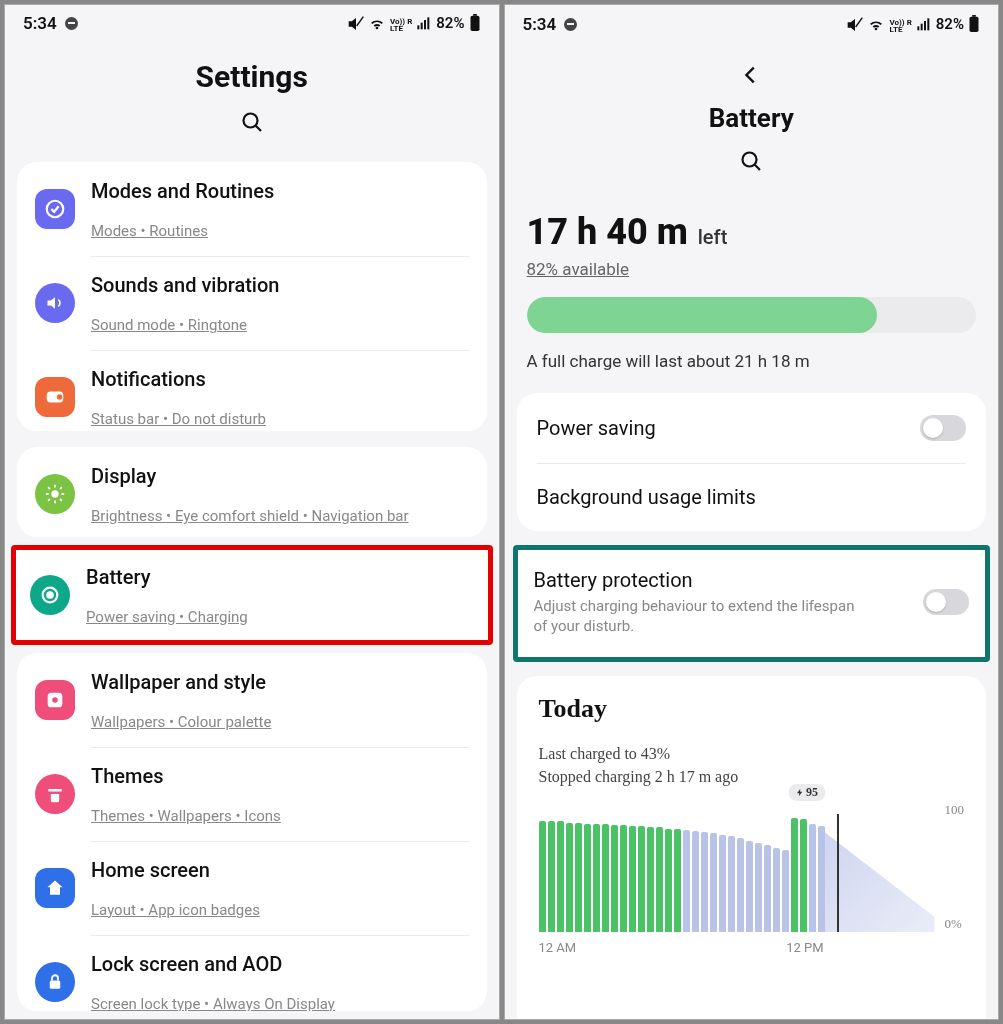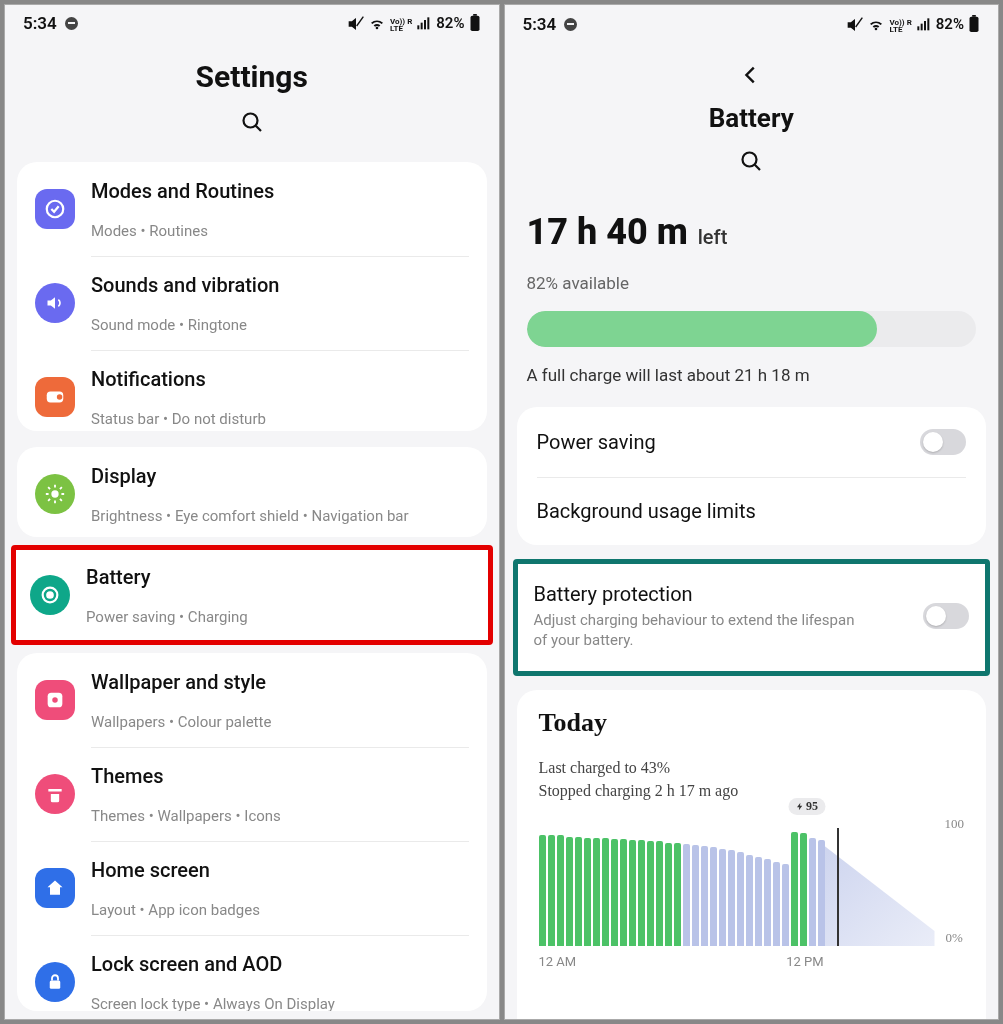--- a/index.html
+++ b/index.html
@@ -81,35 +81,35 @@
   .icon-circle {
     width: 40px; height: 40px;
     border-radius: 12px;
     display: flex; align-items: center; justify-content: center;
     flex-shrink: 0;
     color: #fff;
   }
   .icon-circle.round { border-radius: 50%; }
   .row-text { flex: 1; min-width: 0; }
   .row-title { font-size: 20px; font-weight: 500; color: #111; line-height: 1.3; }
-  .row-sub { font-size: 15px; color: #888; margin-top: 18px; }
+  .row-sub { font-size: 15px; color: #888; margin-top: 18px; text-decoration: underline; }
   .highlight {
     border: 5px solid #e30000;
     border-radius: 4px;
     margin: 0 6px;
   }
   .highlight .row { padding: 14px 14px; }
   .highlight .row::before { display:none; }
   
   .battery-summary { padding: 18px 22px 14px; }
   .time-left {
     font-size: 36px; font-weight: 800; color: #111; display: flex; align-items: baseline; gap: 10px;
   }
   .time-left-suffix { font-size: 20px; font-weight: 500; color: #333; }
-  .avail { font-size: 17px; color: #666; margin-top: 20px; }
+  .avail { font-size: 17px; color: #666; margin-top: 6px; text-decoration: underline; }
   .bar-track {
     width: 100%; height: 36px; background: #ebebed; border-radius: 20px; margin-top: 18px; overflow: hidden;
   }
   .bar-fill {
     height: 100%; background: #7ed492; border-radius: 20px; width: 78%;
   }
   .full-est { font-size: 17px; color: #333; margin-top: 18px; }
   .simple-row {
     display: flex; align-items: center; justify-content: space-between;
     padding: 22px 20px;
@@ -139,21 +139,21 @@
   .today { padding: 18px 22px 0; font-family: Liberation Serif, serif; }
   .today-title { font-size: 26px; font-weight: 600; color: #111; margin-bottom: 18px; }
   .today-info { font-size: 16px; color: #444; line-height: 1.45; margin-bottom: 14px;}
   .chart-wrap { display: flex; gap: 0; }
   .chart {
     flex: 1; height: 130px; position: relative; display: flex; align-items: flex-end; gap: 2px;
     padding-right: 4px;
   }
   .y-axis {
     display: flex; flex-direction: column; justify-content: space-between;
-    font-size: 13px; color: #888; height: 130px; padding-left: 6px; text-align: center;
+    font-size: 13px; color: #888; height: 130px; padding-left: 6px; text-align: left;
   }
   .chart .gbar { width: 7px; background: #4cc267; border-radius: 2px 2px 0 0; }
   .chart .lbar { width: 7px; background: #b9c3e8; border-radius: 2px 2px 0 0; }
   .chart .area {
     position: absolute; right: 4px; bottom: 0; width: 110px; height: 100px;
     background: linear-gradient(to bottom right, rgba(185,195,232,.7), rgba(185,195,232,.3));
     clip-path: polygon(0 0, 100% 85%, 100% 100%, 0 100%);
   }
   .chart .badge {
     position: absolute; top: -18px; right: 132px; transform: translateX(50%);
@@ -419,21 +419,21 @@
     </div>
     <div class="simple-row">
       <div class="simple-title">Background usage limits</div>
     </div>
   </div>
 
   <div class="highlight2">
     <div class="simple-row">
       <div>
         <div class="simple-title">Battery protection</div>
-        <div class="simple-sub">Adjust charging behaviour to extend the lifespan of your battery.</div>
+        <div class="simple-sub">Adjust charging behaviour to extend the lifespan of your disturb.</div>
       </div>
       <div class="toggle"></div>
     </div>
   </div>
 
   <div class="group" style="flex:1; margin-bottom:0; border-radius:20px 20px 0 0;">
     <div class="today">
       <div class="today-title">Today</div>
       <div class="today-info">
         <div>Last charged to 43%</div>

